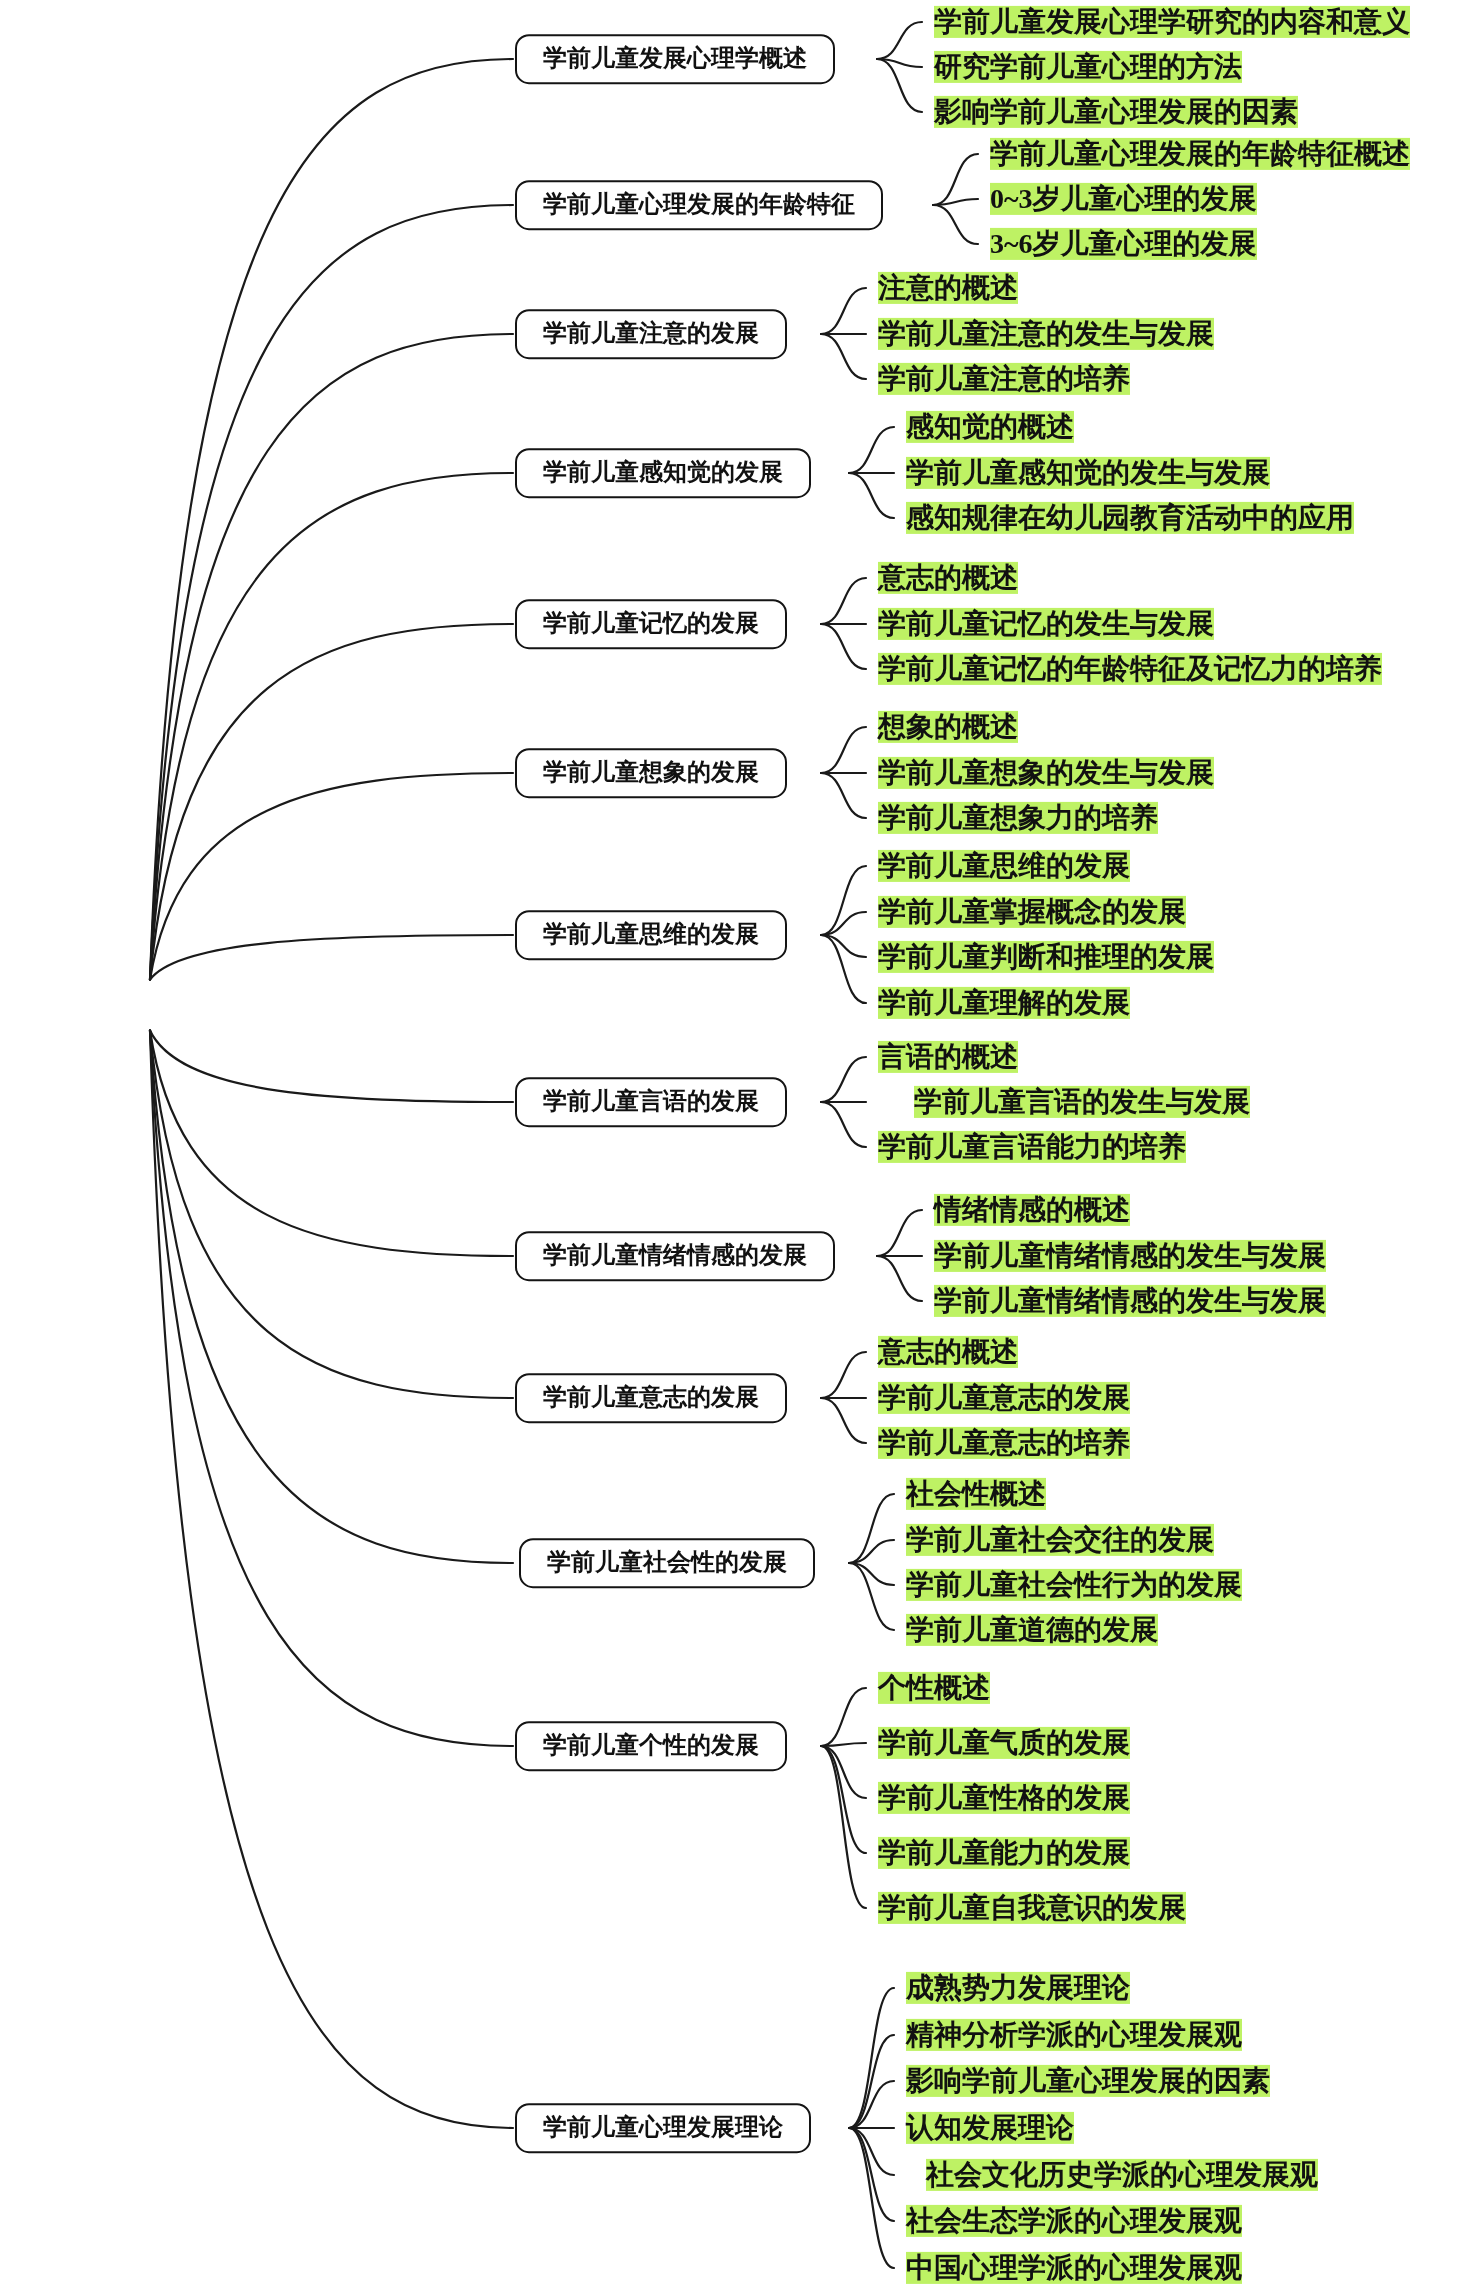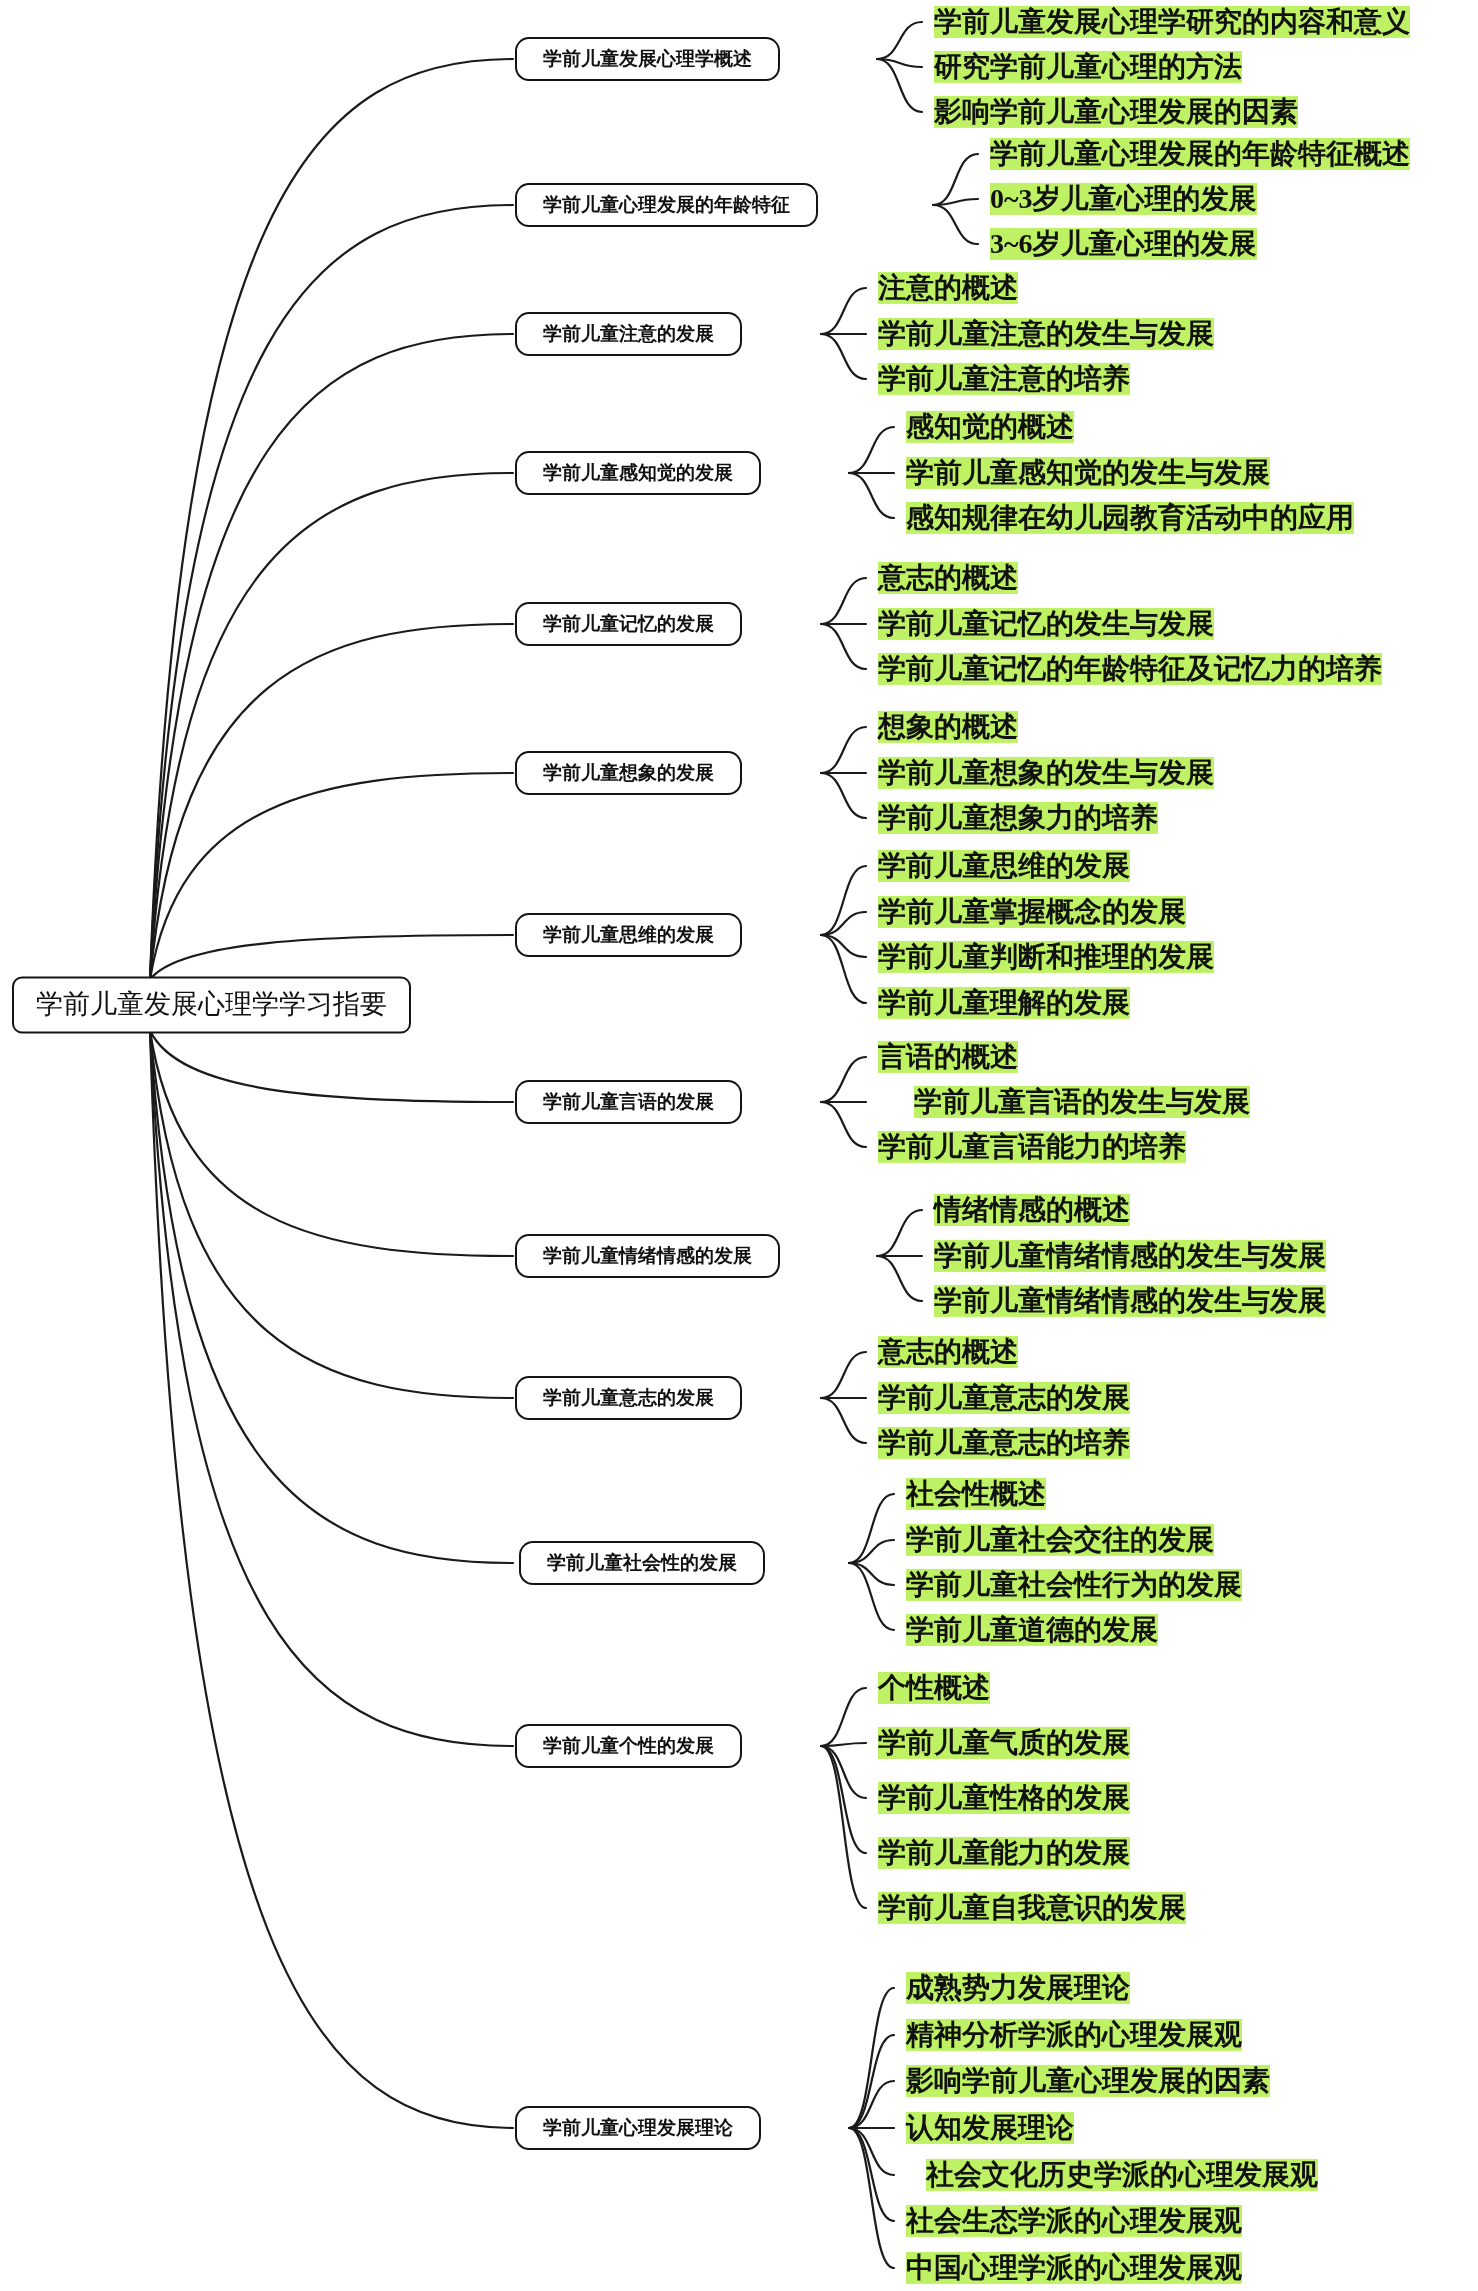--- a/index.html
+++ b/index.html
@@ -5,21 +5,21 @@
 <style>
   html,body{margin:0;padding:0;background:#fff;}
   .canvas{
     position:relative;width:1478px;height:2291px;background:#fff;overflow:hidden;
     font-family:"Liberation Serif", serif;color:#111;
   }
   #edges{position:absolute;left:0;top:0;}
   .node{
     position:absolute;transform:translateY(-50%);
     background:#fff;border:2px solid #141414;border-radius:14px;
-    padding:9px 26px;font-size:19px;font-weight:700;white-space:nowrap;line-height:1.15;
+    padding:9px 26px;font-size:24px;font-weight:700;white-space:nowrap;line-height:1.15;
   }
   .node.root{font-weight:400;border-radius:10px;padding:11px 22px;font-size:27px;}
   .leaf{
     position:absolute;transform:translateY(-50%);
     font-size:28px;font-weight:700;white-space:nowrap;line-height:1.15;background:#bef264;
   }
 </style>
 </head>
 <body>
 
@@ -79,21 +79,20 @@
       <path d="M 821 1746 C 845.75 1746, 841.25 1908, 866 1908" fill="none" stroke="#1a1a1a" stroke-width="2.2" stroke-linecap="round"></path>
       <path d="M 150 1030.5 C 179.04 1963.375, 313.35 2128, 513 2128" fill="none" stroke="#1a1a1a" stroke-width="2.2" stroke-linecap="round"></path>
       <path d="M 849 2128 C 873.75 2128, 869.25 1988, 894 1988" fill="none" stroke="#1a1a1a" stroke-width="2.2" stroke-linecap="round"></path>
       <path d="M 849 2128 C 873.75 2128, 869.25 2035, 894 2035" fill="none" stroke="#1a1a1a" stroke-width="2.2" stroke-linecap="round"></path>
       <path d="M 849 2128 C 873.75 2128, 869.25 2081, 894 2081" fill="none" stroke="#1a1a1a" stroke-width="2.2" stroke-linecap="round"></path>
       <path d="M 849 2128 C 873.75 2128, 869.25 2128, 894 2128" fill="none" stroke="#1a1a1a" stroke-width="2.2" stroke-linecap="round"></path>
       <path d="M 849 2128 C 873.75 2128, 869.25 2175, 894 2175" fill="none" stroke="#1a1a1a" stroke-width="2.2" stroke-linecap="round"></path>
       <path d="M 849 2128 C 873.75 2128, 869.25 2221, 894 2221" fill="none" stroke="#1a1a1a" stroke-width="2.2" stroke-linecap="round"></path>
       <path d="M 849 2128 C 873.75 2128, 869.25 2268, 894 2268" fill="none" stroke="#1a1a1a" stroke-width="2.2" stroke-linecap="round"></path>
     </svg>
-  <div class="node root" id="root-node" style="left:12px;top:1005px;">学前儿童发展心理学学习指要</div>
   <div id="nodes">
       <div class="node branch" style="left: 515px; top: 59px;">学前儿童发展心理学概述</div>
       <div class="leaf" style="top: 22px; left: 934px;">学前儿童发展心理学研究的内容和意义</div>
       <div class="leaf" style="top: 67px; left: 934px;">研究学前儿童心理的方法</div>
       <div class="leaf" style="top: 112px; left: 934px;">影响学前儿童心理发展的因素</div>
       <div class="node branch" style="left: 515px; top: 205px;">学前儿童心理发展的年龄特征</div>
       <div class="leaf" style="top: 154px; left: 990px;">学前儿童心理发展的年龄特征概述</div>
       <div class="leaf" style="top: 199px; left: 990px;">0~3岁儿童心理的发展</div>
       <div class="leaf" style="top: 244px; left: 990px;">3~6岁儿童心理的发展</div>
       <div class="node branch" style="left: 515px; top: 334px;">学前儿童注意的发展</div>

